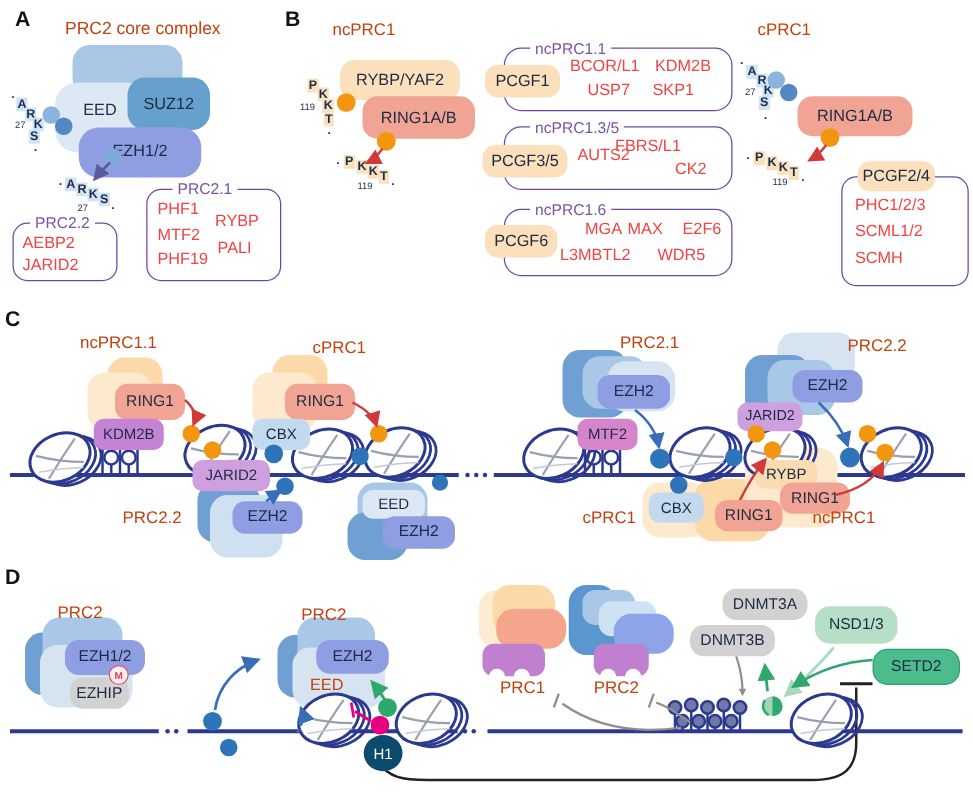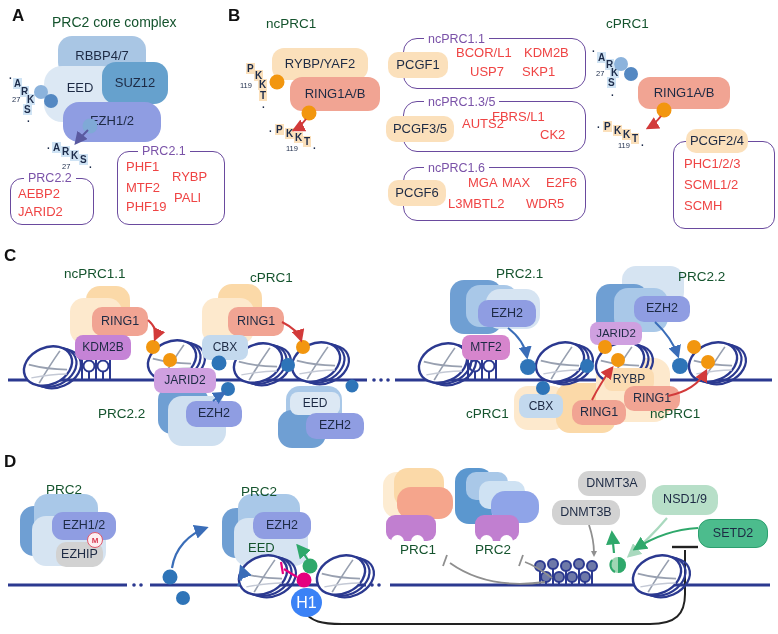--- a/index.html
+++ b/index.html
@@ -1,37 +1,37 @@
 <!DOCTYPE html>
 <html><head>
 <meta charset="utf-8">
 <style>
   html,body{margin:0;padding:0;background:#fff;}
   #canvas{position:relative;width:778px;height:634px;background:#fff;overflow:hidden;
           font-family:"Liberation Sans", sans-serif;}
-  .lbl{position:absolute;color:#14532d;font-size:13.5px;z-index:18;white-space:nowrap;}
+  .lbl{position:absolute;color:#c2410c;font-size:13.5px;z-index:18;white-space:nowrap;}
   .plabel{font-weight:bold;font-size:17px;color:#111;}
   .blob{position:absolute;z-index:8;border-radius:14px;}
   .pill{position:absolute;display:flex;align-items:center;justify-content:center;
         border-radius:12px;font-size:12.5px;color:#1d2a44;z-index:16;line-height:1.05;text-align:center;}
   .pill2{flex-direction:column;}
   .pbox{position:absolute;border:1.5px solid #6a4a9e;border-radius:12px;background:#fff;z-index:15;}
   .ptitle{position:absolute;color:#7a52a8;font-size:12.5px;background:#fff;padding:0 4px;z-index:17;white-space:nowrap;}
   .bitem{position:absolute;font-size:13px;color:#ef4444;z-index:17;white-space:nowrap;}
   .ltr{position:absolute;font-weight:bold;font-size:10px;color:#1c2b4a;z-index:18;padding:0 1px;line-height:1.1;}
   .dotc{position:absolute;font-weight:bold;font-size:10px;color:#1c2b4a;z-index:18;line-height:1;}
   .nm{position:absolute;font-size:7.5px;color:#1c2b4a;z-index:18;line-height:1;}
   .bgblue{background:#cfe3f4;} .bgpeach{background:#fbe0bb;}
   .scallop{position:absolute;background:#c17fd0;border-radius:9px;z-index:9;}
   .scallop::before,.scallop::after{content:"";position:absolute;bottom:-7px;width:13px;height:13px;border-radius:50%;background:#fff;}
   .scallop::before{left:5px;} .scallop::after{left:25px;}
   svg{position:absolute;left:0;top:0;}
   #svg-lines{z-index:6;} #svg-nucs{z-index:12;} #svg-top{z-index:22;}
   .h1ball{position:absolute;left:291px;top:588px;width:31px;height:29px;border-radius:50%;
-          background:#3b82f6;color:#fff;font-size:16px;display:flex;align-items:center;justify-content:center;z-index:13;}
+          background:#0c4a6e;color:#fff;font-size:12px;display:flex;align-items:center;justify-content:center;z-index:13;}
   .mbadge{position:absolute;left:87px;top:532px;width:14px;height:14px;border-radius:50%;background:#fdeef1;
           border:1px solid #e0596c;color:#d83a52;font-size:8px;font-weight:bold;display:flex;align-items:center;justify-content:center;z-index:19;}
 </style>
 </head>
 <body>
 
 <div id="canvas">
 
   <svg id="svg-lines" width="778" height="634">
     <g stroke="#2b3990" stroke-width="3.2" fill="none">
@@ -192,21 +192,20 @@
     </div>
 
   <div class="lbl plabel" style="left:12px;top:6px;">A</div>
   <div class="lbl" style="left:52px;top:14px;font-size:14px;">PRC2 core complex</div>
   <div class="lbl plabel" style="left:228px;top:6px;">B</div>
   <div class="lbl" style="left:266px;top:16px;">ncPRC1</div>
   <div class="lbl" style="left:606px;top:16px;">cPRC1</div>
   <div class="lbl plabel" style="left:4px;top:246px;">C</div>
   <div class="lbl plabel" style="left:4px;top:452px;">D</div>
 
-  <div class="pill" style="left:58px;top:38px;width:88px;height:36px;background:transparent;font-size:13px;">RBBP4/7</div>
   <div class="pill" style="left:102px;top:64px;width:66px;height:38px;background:transparent;font-size:13px;">SUZ12</div>
   <div class="pill" style="left:50px;top:76px;width:60px;height:24px;background:transparent;font-size:13px;">EED</div>
   <div class="pill" style="left:66px;top:104px;width:92px;height:34px;background:transparent;font-size:13px;">EZH1/2</div>
 
   <span class="dotc" style="left:9px;top:71px;">.</span>
   <span class="ltr bgblue" style="left:13px;top:78px;">A</span>
   <span class="ltr bgblue" style="left:20px;top:86px;">R</span>
   <span class="ltr bgblue" style="left:26px;top:94px;">K</span>
   <span class="nm" style="left:12px;top:96px;">27</span>
   <span class="ltr bgblue" style="left:23px;top:104px;">S</span>
@@ -337,21 +336,21 @@
 
   <div class="lbl" style="left:241px;top:484px;">PRC2</div>
   <div class="pill" style="left:253px;top:512px;width:58px;height:27px;background:#8f9de2;border-radius:11px;font-size:12.5px;">EZH2</div>
   <div class="lbl" style="left:248px;top:540px;font-size:13px;">EED</div>
 
   <div class="lbl" style="left:400px;top:542px;">PRC1</div>
   <div class="lbl" style="left:475px;top:542px;">PRC2</div>
 
   <div class="pill" style="left:578px;top:471px;width:68px;height:25px;background:#d2d2d2;border-radius:11px;font-size:12.5px;">DNMT3A</div>
   <div class="pill" style="left:552px;top:500px;width:68px;height:25px;background:#d2d2d2;border-radius:11px;font-size:12.5px;">DNMT3B</div>
-  <div class="pill" style="left:652px;top:485px;width:66px;height:30px;background:#b7dfc8;border-radius:12px;font-size:12.5px;">NSD1/9</div>
+  <div class="pill" style="left:652px;top:485px;width:66px;height:30px;background:#b7dfc8;border-radius:12px;font-size:12.5px;">NSD1/3</div>
   <div class="pill" style="left:698px;top:519px;width:68px;height:27px;background:#4cbc8d;border:1.5px solid #2da06f;border-radius:12px;font-size:12.5px;">SETD2</div>
 
   <svg id="svg-top" width="778" height="634">
     <defs>
       <marker id="ah-red" viewBox="0 0 10 10" refX="8" refY="5" markerWidth="6.5" markerHeight="6.5" orient="auto-start-reverse">
           <path d="M0,0L10,5L0,10z" fill="#d23a3a"></path>
         </marker>
       <marker id="ah-blue" viewBox="0 0 10 10" refX="8" refY="5" markerWidth="6.5" markerHeight="6.5" orient="auto-start-reverse">
           <path d="M0,0L10,5L0,10z" fill="#3a6db8"></path>
         </marker>

